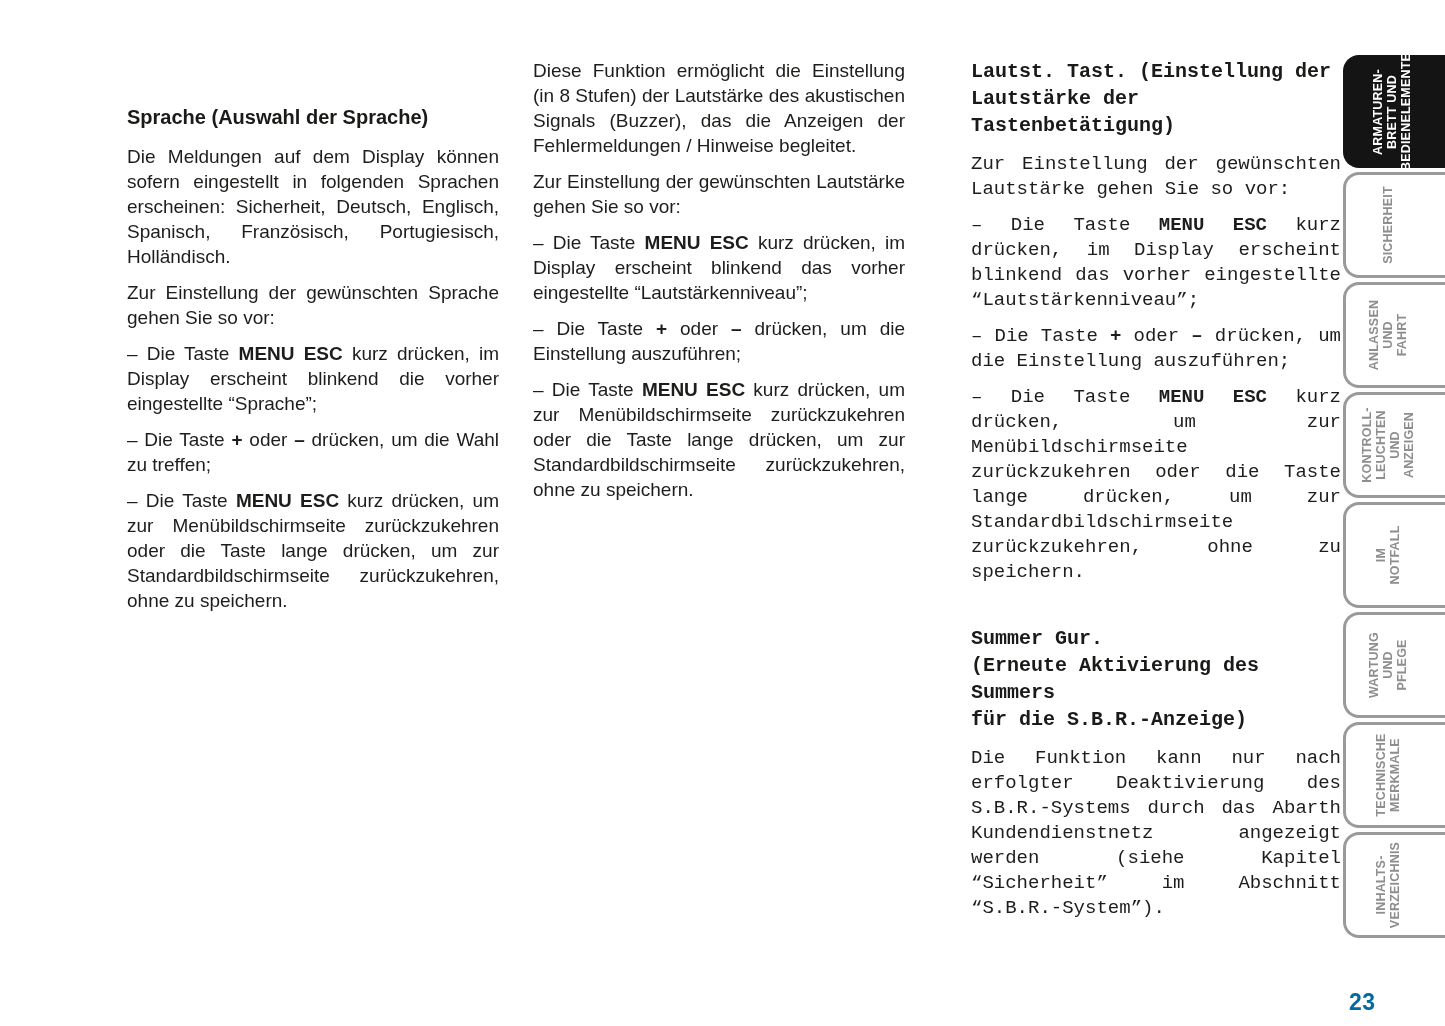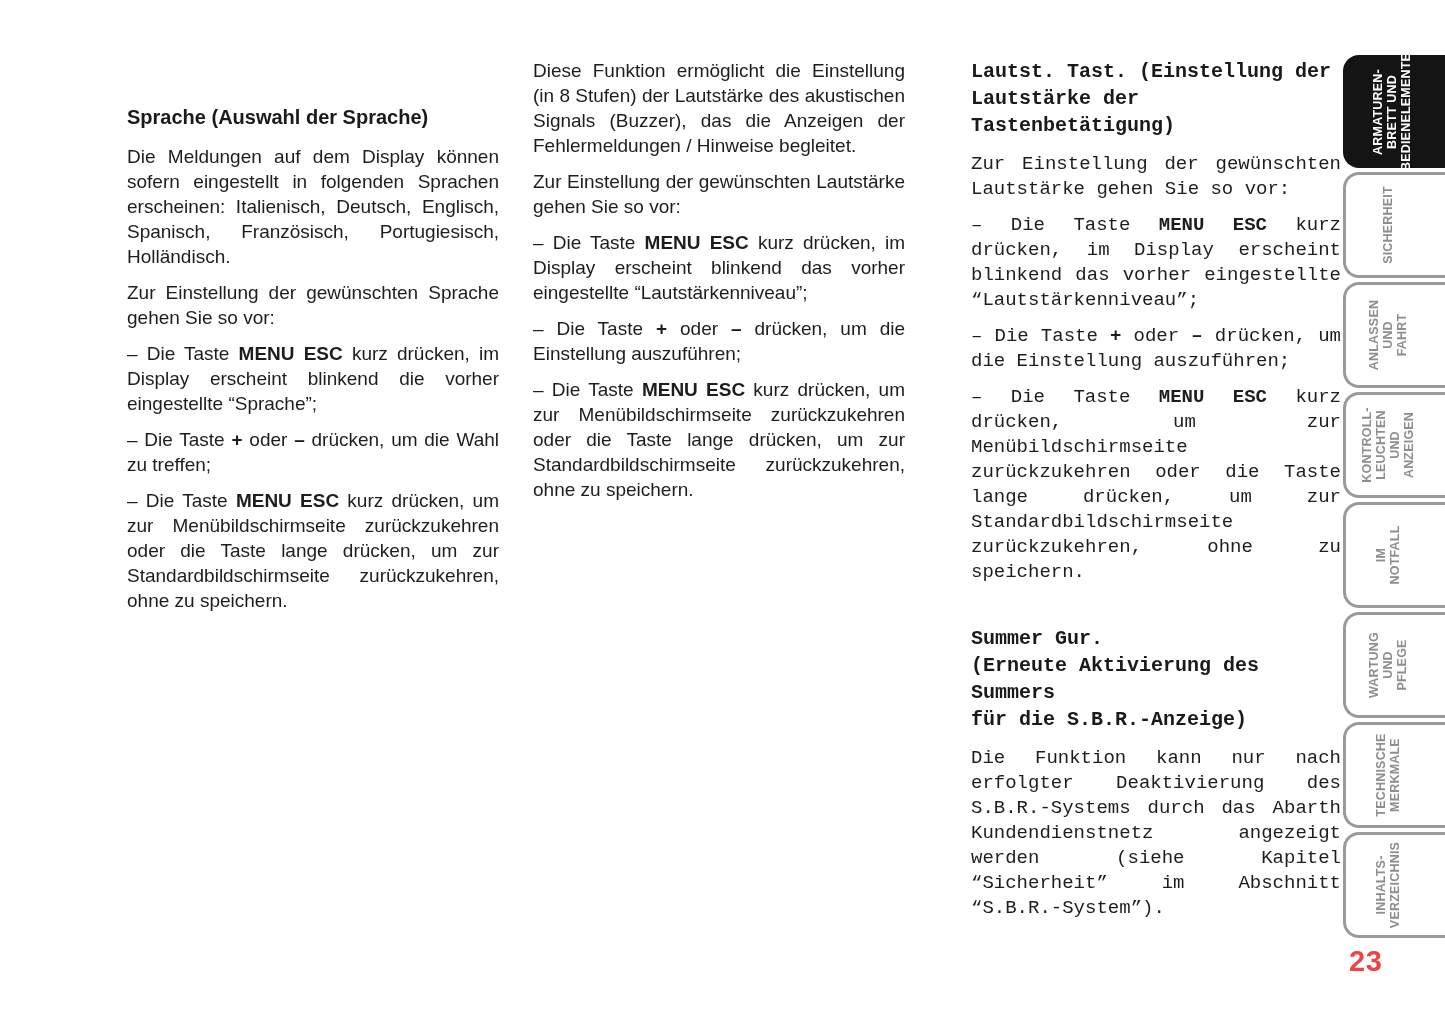--- a/index.html
+++ b/index.html
@@ -75,35 +75,35 @@
     white-space: pre-line;
     text-align: center;
     text-transform: uppercase;
   }
   .tab.active .tab-label { color: #ffffff; left: 46%; }
 
   
   .page-num {
     position: absolute;
     left: 1349px;
-    top: 945px;
-    font-size: 29px;
+    top: 989px;
+    font-size: 23px;
     font-weight: bold;
-    color: #ef4444;
+    color: #0369a1;
     letter-spacing: 0.5px;
   }
 </style>
 </head>
 <body>
 
 <div class="page">
 
   <div class="col col-1">
     <h2>Sprache (Auswahl der Sprache)</h2>
-    <p><span>Die Meldungen auf dem Display können sofern eingestellt in folgenden Sprachen erscheinen: Italienisch, Deutsch, Englisch, Spanisch, Französisch, Portugiesisch, Holländisch.</span></p>
+    <p><span>Die Meldungen auf dem Display können sofern eingestellt in folgenden Sprachen erscheinen: Sicherheit, Deutsch, Englisch, Spanisch, Französisch, Portugiesisch, Holländisch.</span></p>
     <p><span>Zur Einstellung der gewünschten Sprache gehen Sie so vor:</span></p>
     <p><span>– Die Taste </span><span class="b">MENU ESC</span><span> kurz drücken, im Display erscheint blinkend die vorher eingestellte “Sprache”;</span></p>
     <p><span>– Die Taste </span><span class="b">+</span><span> oder </span><span class="b">–</span><span> drücken, um die Wahl zu treffen;</span></p>
     <p><span>– Die Taste </span><span class="b">MENU ESC</span><span> kurz drücken, um zur Menübildschirmseite zurückzukehren oder die Taste lange drücken, um zur Standardbildschirmseite zurückzukehren, ohne zu speichern.</span></p>
   </div>
 
   <div class="col col-2">
     <p><span>Diese Funktion ermöglicht die Einstellung (in 8 Stufen) der Lautstärke des akustischen Signals (Buzzer), das die Anzeigen der Fehlermeldungen / Hinweise begleitet.</span></p>
     <p><span>Zur Einstellung der gewünschten Lautstärke gehen Sie so vor:</span></p>
     <p><span>– Die Taste </span><span class="b">MENU ESC</span><span> kurz drücken, im Display erscheint blinkend das vorher eingestellte “Lautstärkenniveau”;</span></p>

